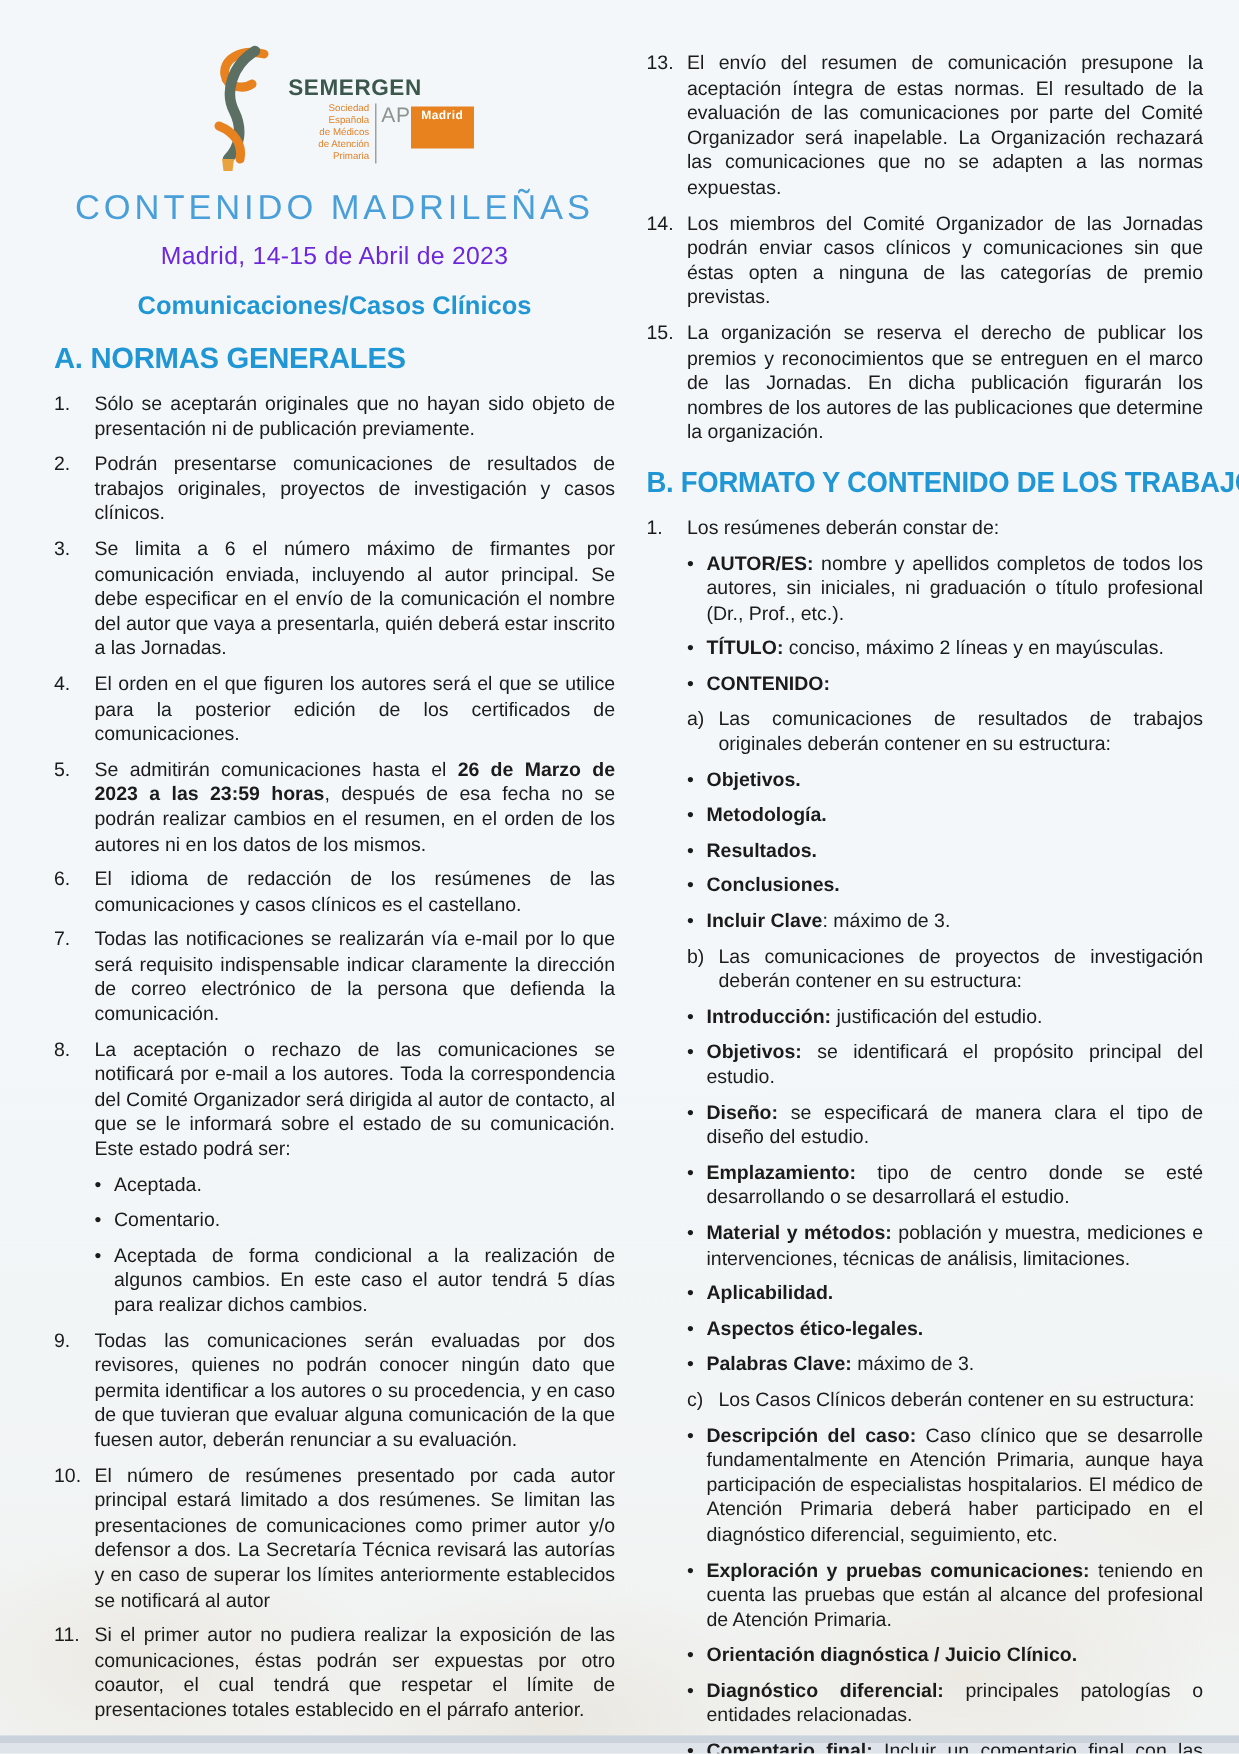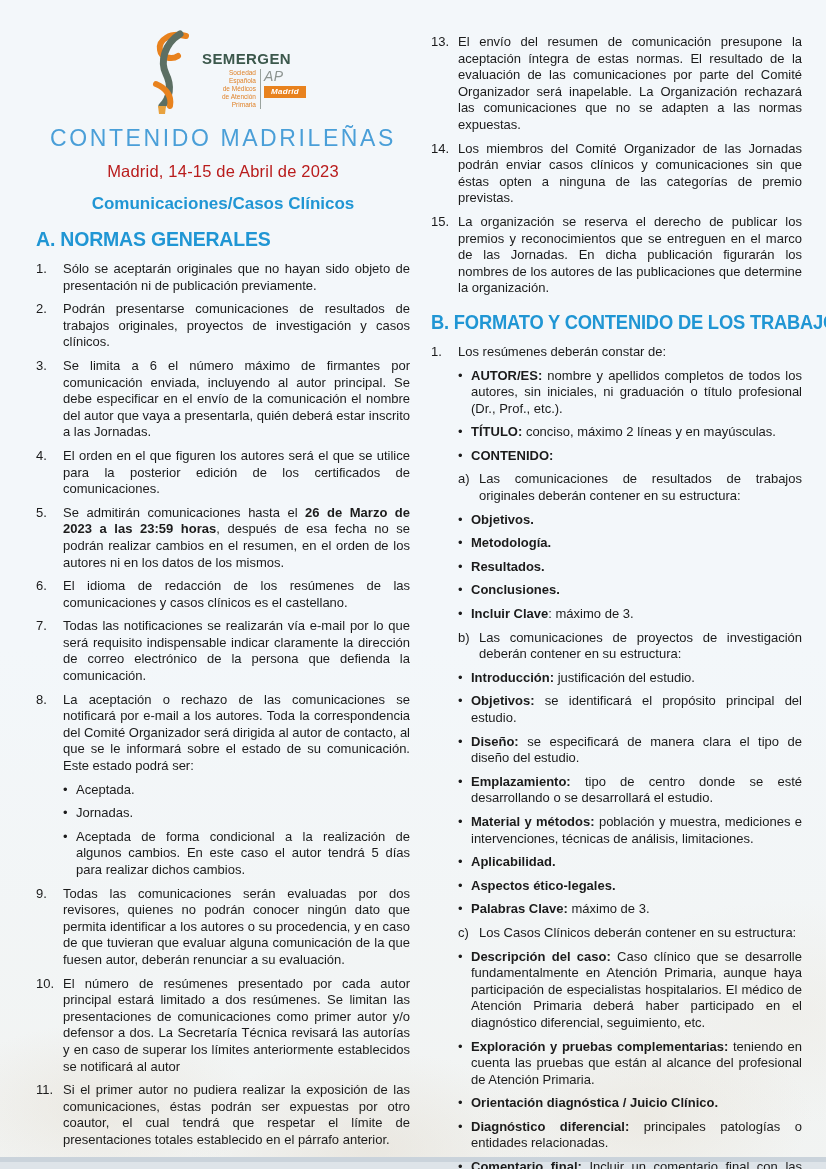--- a/index.html
+++ b/index.html
@@ -28,26 +28,26 @@
 
   
   .header { text-align:center; }
   .logo { display:inline-flex; align-items:flex-start; gap:4px; margin:4px auto 8px auto; height:88px;justify-content:center; }
   .logo svg { display:block; }
   .logo-right { display:flex; flex-direction:column; align-items:flex-start; padding-top:22px; }
   .brand { font-size:15px; font-weight:bold; color:#3c584c; letter-spacing:.4px; }
   .logo-sub { display:flex; align-items:stretch; margin-top:2px; }
   .society { width:58px; text-align:right; color:#e0832a; font-size:6.5px; line-height:8px; padding-right:4px; }
   .logo-divider { width:1px; background:#9aa39e; }
-  .ap-block { display:flex; flex-direction:column; align-items:flex-start; padding-left:3px;font-style:italic; }
+  .ap-block { display:flex; flex-direction:row; align-items:flex-start; padding-left:3px; }
   .ap { color:#8d9490; font-size:14px; line-height:15px; letter-spacing:.5px; }
-  .madrid-badge { background:#e8821e; color:#fff; font-size:8px; font-weight:bold; padding:1px 7px 2px 7px; margin-top:2px; letter-spacing:.3px; }
+  .madrid-badge { background:#e8821e; color:#fff; font-size:8px; font-weight:bold; padding:1px 7px 18px 7px; margin-top:2px; letter-spacing:.3px; }
 
   .title { color:#4a9fd8; font-size:23px; line-height:29px; letter-spacing:2.6px; font-weight:normal; }
-  .date { margin-top:9px; color:#b91c1c; font-size:16.5px; letter-spacing:.2px; }
+  .date { margin-top:9px; color:#6d28d9; font-size:16.5px; letter-spacing:.2px; }
   .subtitle { margin-top:12px; color:#2096d4; font-weight:bold; font-size:17px; line-height:21px; }
 
   
   .sec-heading {
     color:#2096d4; font-weight:bold; font-size:19.5px; letter-spacing:-0.2px;
     margin:14px 0 10px 0; white-space:nowrap;
   }
   .fit { transform:scaleX(.94); transform-origin:0 50%; }
 
   
@@ -147,21 +147,21 @@
       <span class="num">8.</span>
       <div class="txt">
         <p>La aceptación o rechazo de las comunicaciones se notificará por e-mail a los autores. Toda la correspondencia del Comité Organizador será dirigida al autor de contacto, al que se le informará sobre el estado de su comunicación. Este estado podrá ser:</p>
         <div class="sub-bullets">
           <div class="bullet-row">
             <span class="dot">•</span>
             <p class="txt">Aceptada.</p>
           </div>
           <div class="bullet-row">
             <span class="dot">•</span>
-            <p class="txt">Jornadas.</p>
+            <p class="txt">Comentario.</p>
           </div>
           <div class="bullet-row">
             <span class="dot">•</span>
             <p class="txt">Aceptada de forma condicional a la realización de algunos cambios. En este caso el autor tendrá 5 días para realizar dichos cambios.</p>
           </div>
         </div>
       </div>
     </div>
     <div class="item">
       <span class="num">9.</span>
@@ -281,21 +281,21 @@
         <span class="lbl">c)</span>
         <p class="txt">Los Casos Clínicos deberán contener en su estructura:</p>
       </div>
 
       <div class="bullet-row">
         <span class="dot">•</span>
         <p class="txt"><b>Descripción del caso:</b><span> Caso clínico que se desarrolle fundamentalmente en Atención Primaria, aunque haya participación de especialistas hospitalarios. El médico de Atención Primaria deberá haber participado en el diagnóstico diferencial, seguimiento, etc.</span></p>
       </div>
       <div class="bullet-row">
         <span class="dot">•</span>
-        <p class="txt"><b>Exploración y pruebas complementarias:</b><span> teniendo en cuenta las pruebas que están al alcance del profesional de Atención Primaria.</span></p>
+        <p class="txt"><b>Exploración y pruebas comunicaciones:</b><span> teniendo en cuenta las pruebas que están al alcance del profesional de Atención Primaria.</span></p>
       </div>
       <div class="bullet-row">
         <span class="dot">•</span>
         <p class="txt"><b>Orientación diagnóstica / Juicio Clínico.</b><span></span></p>
       </div>
       <div class="bullet-row">
         <span class="dot">•</span>
         <p class="txt"><b>Diagnóstico diferencial:</b><span> principales patologías o entidades relacionadas.</span></p>
       </div>
       <div class="bullet-row">

